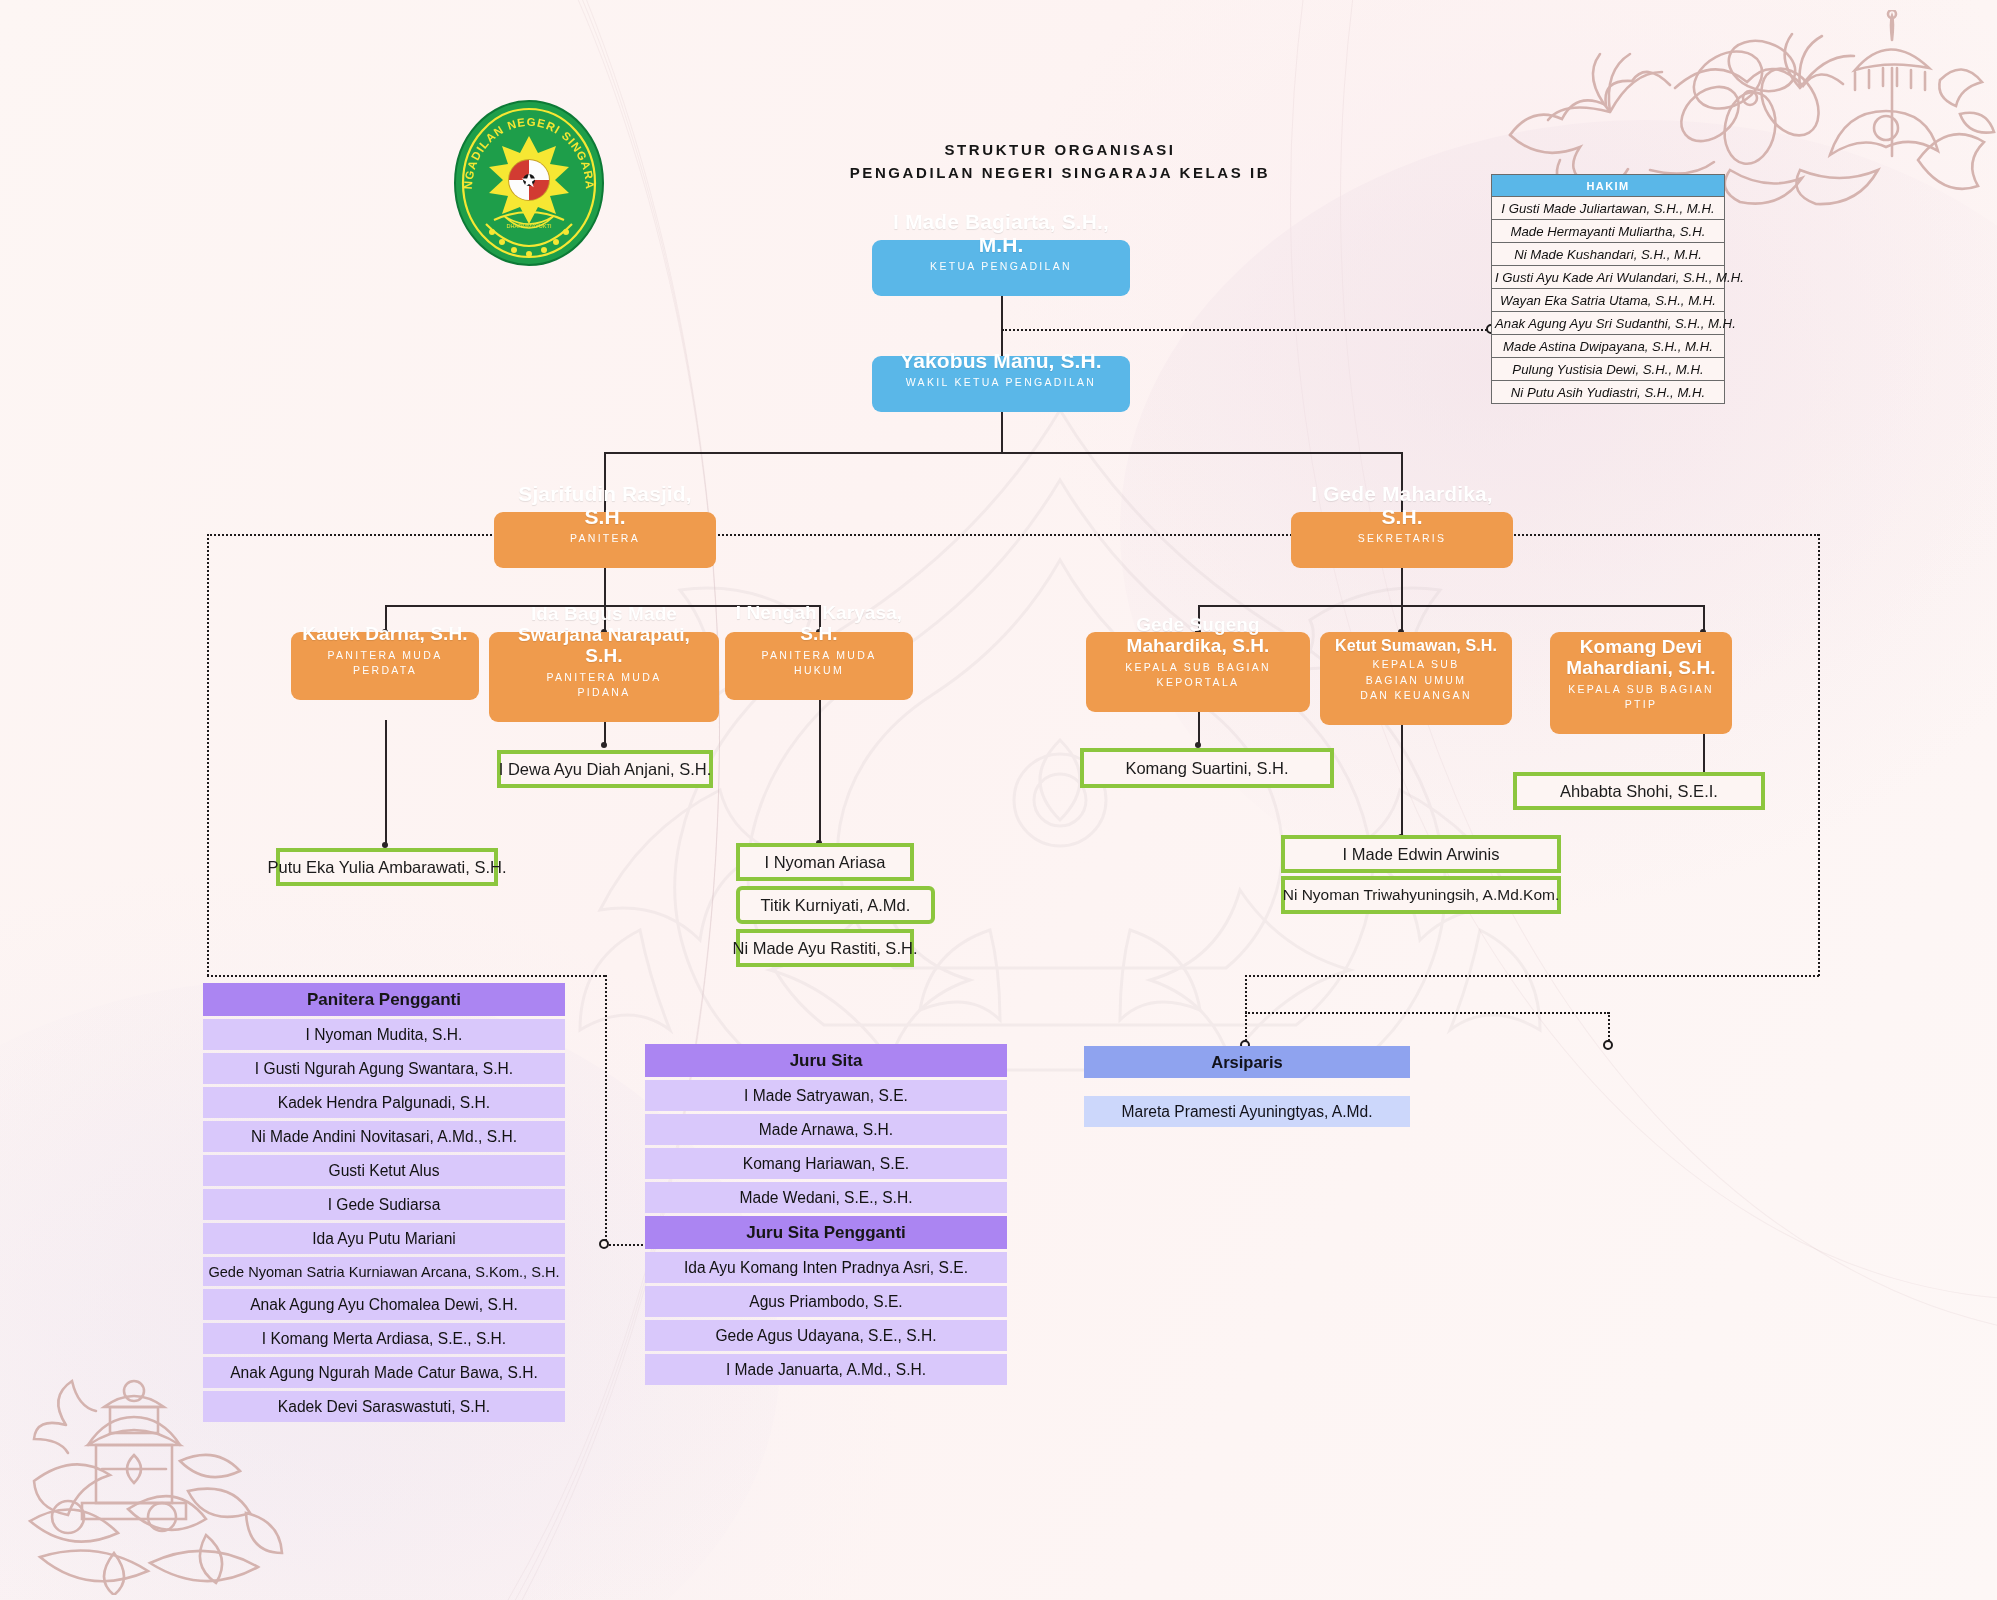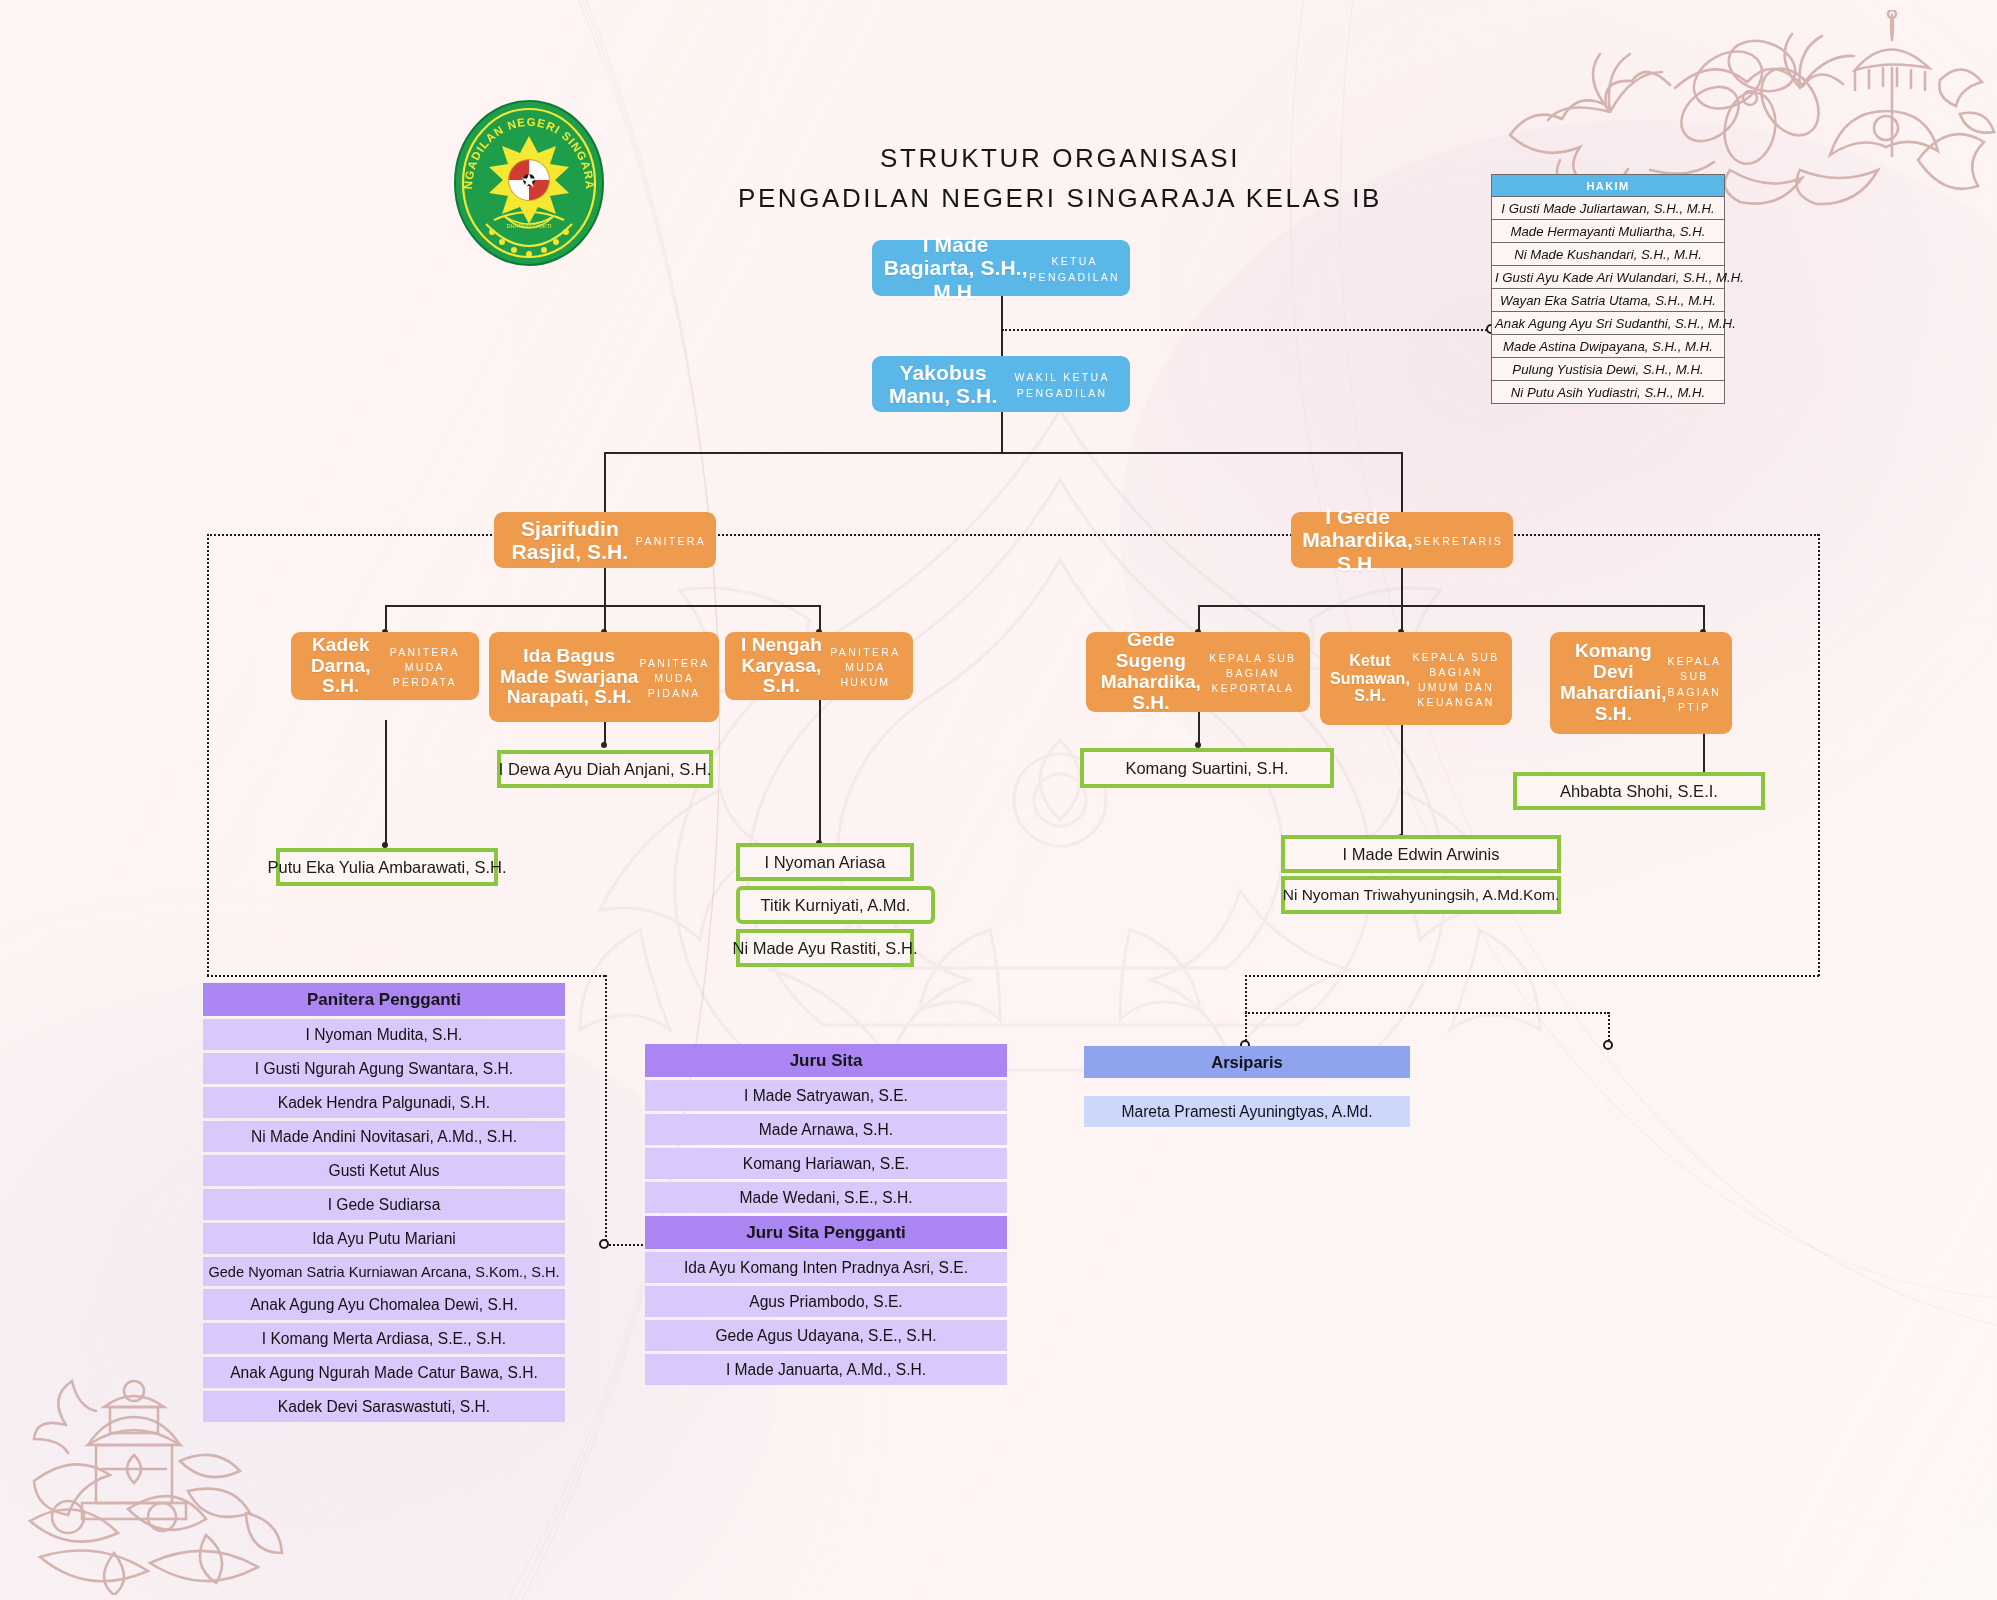--- a/index.html
+++ b/index.html
@@ -42,30 +42,30 @@
     pointer-events: none;
   }
 
   
   .logo { position: absolute; left: 452px; top: 98px; width: 154px; height: 170px; }
   .title-block {
     position: absolute; left: 660px; top: 138px; width: 800px;
     text-align: center;
   }
   .title-line {
-    font-size: 26px; font-weight: 400; letter-spacing: 2.6px;
+    font-size: 15px; font-weight: 700; letter-spacing: 2.6px;
     color: #161616; line-height: 1.55; white-space: nowrap;
   }
 
   
   .node {
     position: absolute;
     border-radius: 9px;
     text-align: center;
-    display: flex; flex-direction: row; justify-content: flex-end;
+    display: flex; flex-direction: column; justify-content: flex-end;
     align-items: center;
     padding: 22px 10px;
     z-index: 5;
   }
   .node .nm {
     color: #fff; font-weight: 700; font-size: 21px; line-height: 1.1;
     letter-spacing: .1px; font-stretch: condensed;
     text-shadow: 0 1px 1px rgba(0,0,0,.10);
   }
   .node .rl {

